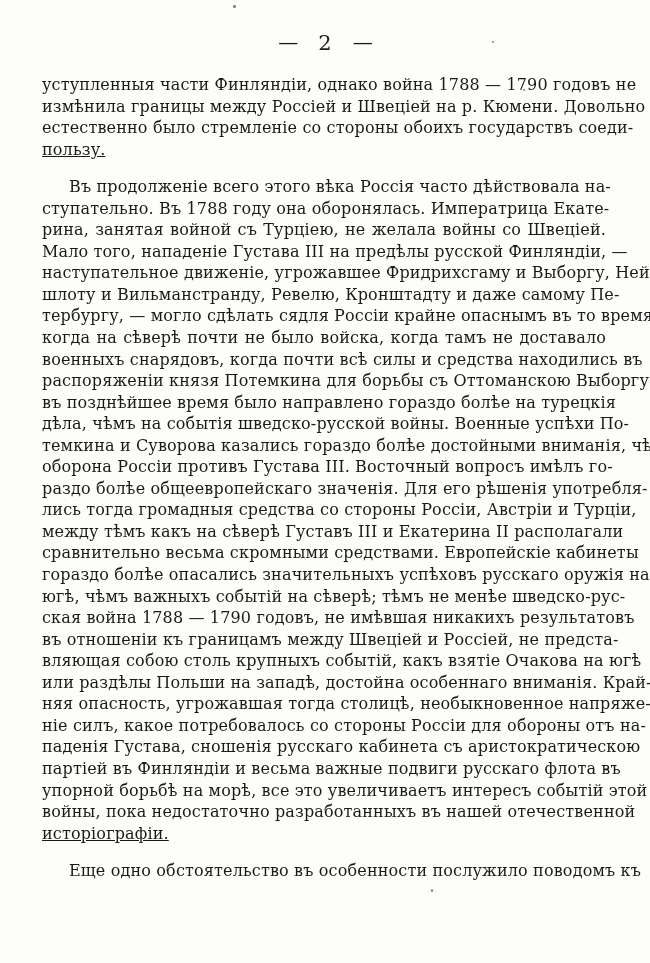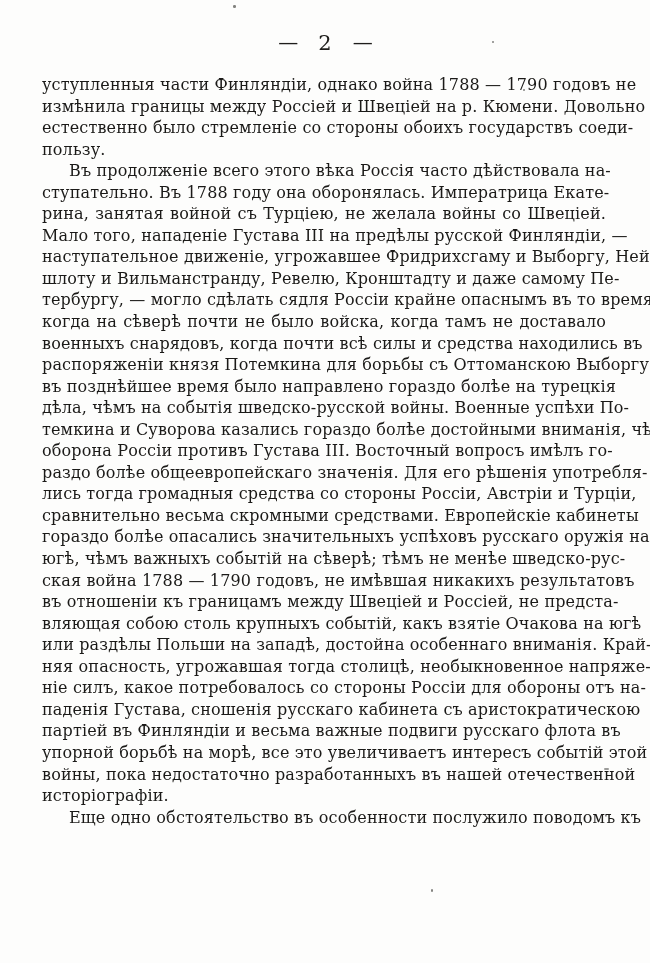--- a/index.html
+++ b/index.html
@@ -38,22 +38,22 @@
     height: 21.55px;
     line-height: 21.55px;
     font-size: 16px;
     letter-spacing: 0.15px;
     white-space: nowrap;
     overflow: visible;
     text-align: justify;
     text-align-last: justify;
     color: #1b1a18;
   }
-  .line.indent { padding-left: 27px; }
-  .line.flush { text-align: left; text-align-last: left; }
+  .line.indent { padding-left: 27px; margin-top: 16px; }
+  .line.flush { text-align: left; text-align-last: left; text-decoration: underline; }
   .speck {
     position: absolute;
     background: #5a5a56;
     border-radius: 50%;
     opacity: 0.75;
   }
   .speck.tick { border-radius: 1px; opacity: 0.6; }
 </style>
 </head>
 <body>
@@ -91,20 +91,21 @@
         <div class="line">военныхъ снарядовъ, когда почти всѣ силы и средства находились въ</div>
         <div class="line">распоряженіи князя Потемкина для борьбы съ Оттоманскою Выборгу.</div>
       </div>
       <div class="paragraph">
         <div class="line">въ позднѣйшее время было направлено гораздо болѣе на турецкія</div>
         <div class="line">дѣла, чѣмъ на событія шведско-русской войны. Военные успѣхи По-</div>
         <div class="line">темкина и Суворова казались гораздо болѣе достойными вниманія, чѣмъ</div>
         <div class="line">оборона Россіи противъ Густава III. Восточный вопросъ имѣлъ го-</div>
         <div class="line">раздо болѣе общеевропейскаго значенія. Для его рѣшенія употребля-</div>
         <div class="line">лись тогда громадныя средства со стороны Россіи, Австріи и Турціи,</div>
+        <div class="line">между тѣмъ какъ на сѣверѣ Густавъ III и Екатерина II располагали</div>
         <div class="line">сравнительно весьма скромными средствами. Европейскіе кабинеты</div>
         <div class="line">гораздо болѣе опасались значительныхъ успѣховъ русскаго оружія на</div>
         <div class="line">югѣ, чѣмъ важныхъ событій на сѣверѣ; тѣмъ не менѣе шведско-рус-</div>
         <div class="line">ская война 1788 — 1790 годовъ, не имѣвшая никакихъ результатовъ</div>
         <div class="line">въ отношеніи къ границамъ между Швеціей и Россіей, не предста-</div>
         <div class="line">вляющая собою столь крупныхъ событій, какъ взятіе Очакова на югѣ</div>
         <div class="line">или раздѣлы Польши на западѣ, достойна особеннаго вниманія. Край-</div>
         <div class="line">няя опасность, угрожавшая тогда столицѣ, необыкновенное напряже-</div>
         <div class="line">ніе силъ, какое потребовалось со стороны Россіи для обороны отъ на-</div>
         <div class="line">паденія Густава, сношенія русскаго кабинета съ аристократическою</div>

